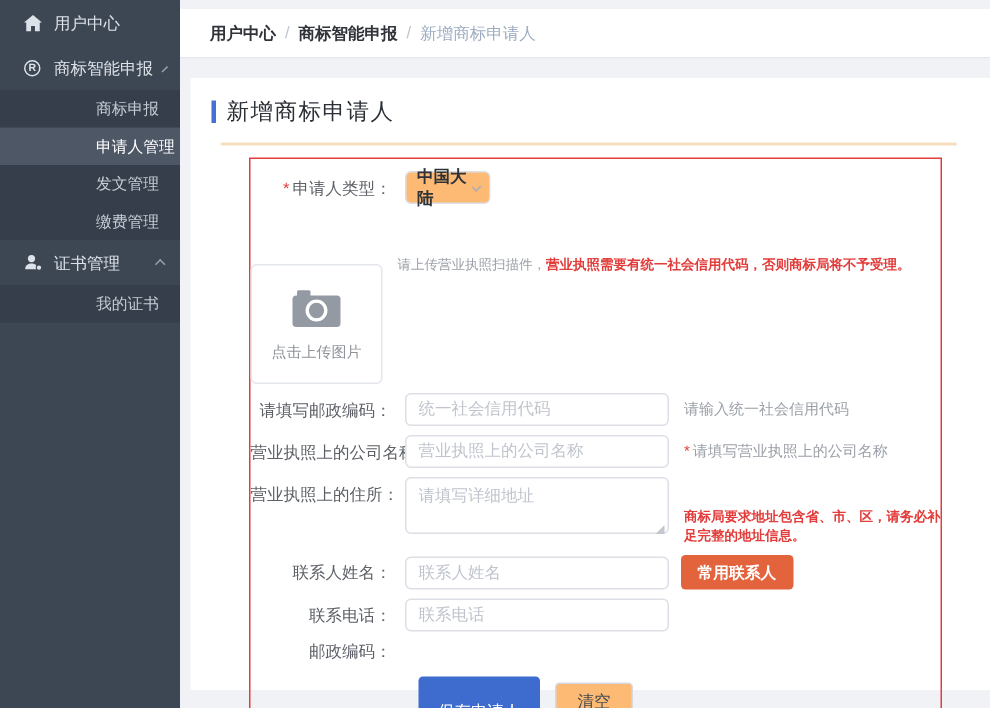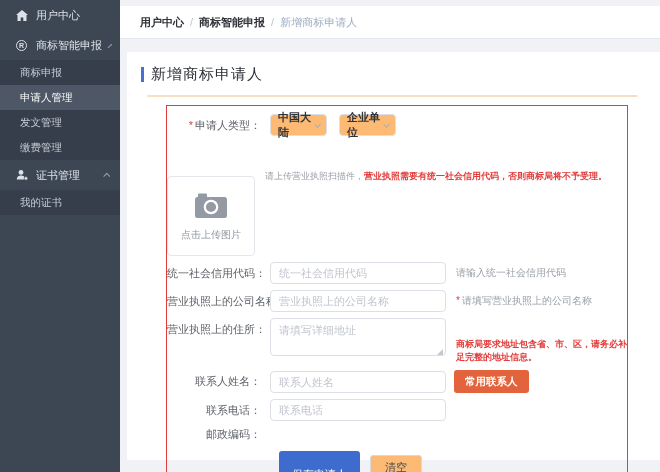--- a/index.html
+++ b/index.html
@@ -21,21 +21,21 @@
   .r-circle {
     width: 11px; height: 11px; border: 1px solid #dde1e8; border-radius: 50%;
     font-size: 7px; line-height: 9px; text-align: center; color: #dde1e8; font-weight: bold;
   }
   .chev-up {
     width: 5px; height: 5px; border-left: 1px solid #98a0ac; border-top: 1px solid #98a0ac;
     transform: rotate(45deg) translateY(1px);
   }
   .submenu { background: #353e4a; }
   .sub-item {
-    height: 25px; display: flex; align-items: center; padding-left: 20px;
+    height: 25px; display: flex; align-items: center; padding-left: 64px;
     font-size: 10.5px; color: #c6ccd5; cursor: pointer; white-space: nowrap;
   }
   .sub-item.active { background: #4d5765; color: #ffffff; }
   
   .main { flex: 1; min-width: 0; display: flex; flex-direction: column; background: #f0f2f5; }
   .topstrip { height: 6px; }
   .crumbbar {
     height: 33px; background: #fff; border-bottom: 1px solid #e4e7ee;
     display: flex; align-items: center; gap: 6px; padding-left: 20px; font-size: 11px;
   }
@@ -183,44 +183,40 @@
       </div>
 
       <div class="formbox">
 
         <div class="frow">
           <span class="flabel">
             <span class="req">*</span><span>申请人类型：</span>
           </span>
           <div class="sel">
             <span>中国大陆</span>
-            <span class="caret-down"></span>
-          </div>
-          <div class="sel">
-            <span>企业单位</span>
             <span class="caret-down"></span>
           </div>
         </div>
 
         <div class="frow top">
           <div class="upbox">
             <svg width="34" height="28" viewBox="0 0 34 28">
               <rect x="1" y="6" width="32" height="21" rx="2.5" fill="#949aa3"></rect>
               <rect x="4" y="2.5" width="9" height="5" rx="1" fill="#949aa3"></rect>
               <circle cx="17" cy="16" r="6.2" fill="none" stroke="#ffffff" stroke-width="2.2"></circle>
             </svg>
             <span class="uptext">点击上传图片</span>
           </div>
           <div class="uphint">
             <span class="gray">请上传营业执照扫描件，</span><span class="hint-red">营业执照需要有统一社会信用代码，否则商标局将不予受理。</span>
           </div>
         </div>
 
         <div class="frow">
-          <span class="flabel">统一社会信用代码：</span>
+          <span class="flabel">请填写邮政编码：</span>
           <input class="tinput" type="text" placeholder="统一社会信用代码" style="">
           <span class="hint">请输入统一社会信用代码</span>
         </div>
 
         <div class="frow">
           <span class="flabel">营业执照上的公司名称：</span>
           <input class="tinput" type="text" placeholder="营业执照上的公司名称" style="">
           <span class="hint">
             <span class="req">*</span><span>请填写营业执照上的公司名称</span>
           </span>

